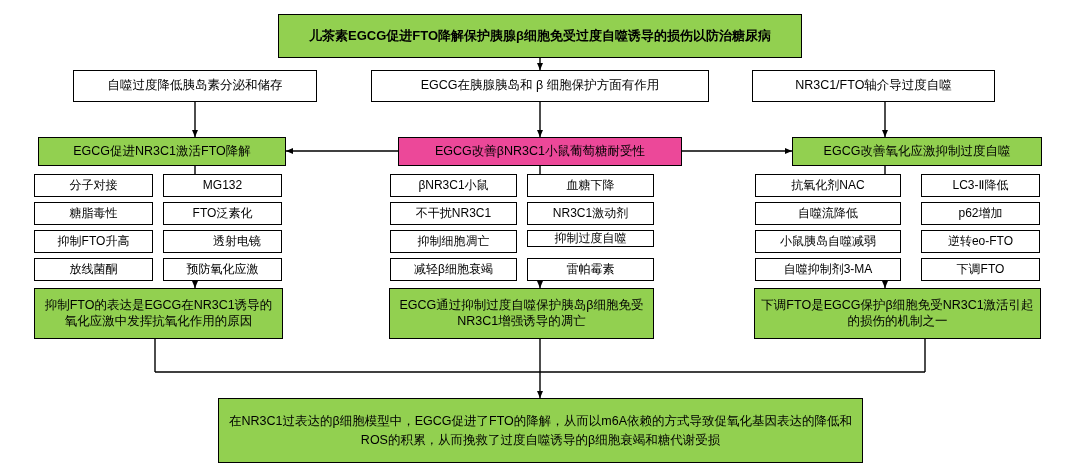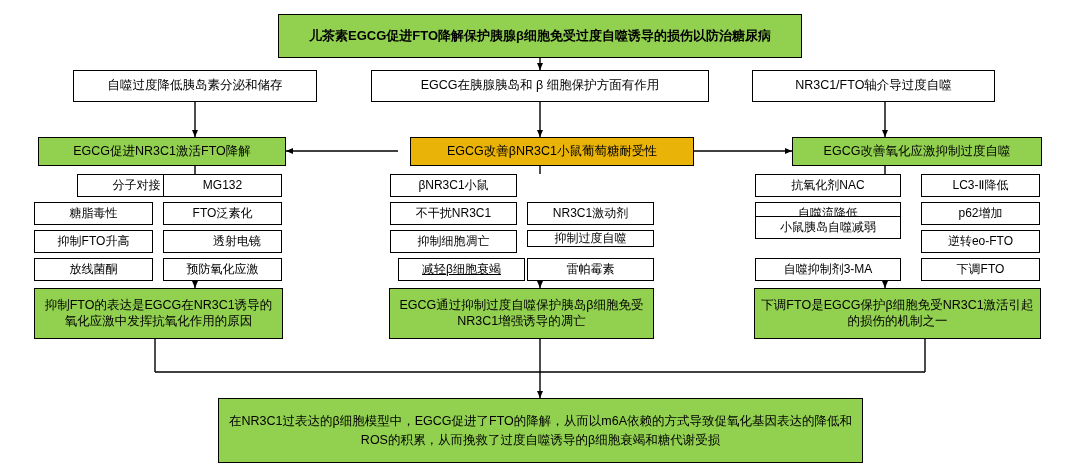--- a/index.html
+++ b/index.html
@@ -39,24 +39,23 @@
     background: #ffffff;
     font-size: 12.5px;
     padding: 2px 6px;
   }
   .green-box {
     background: #92d050;
     font-size: 12.5px;
     padding: 2px 6px;
   }
   .blue-box {
-    background: #eab308;
-    font-size: 12.5px;
-    padding: 2px 6px;
-    margin-left: 12px;
+    background: #ec4899;
+    font-size: 12.5px;
+    padding: 2px 6px;
   }
   .small-box {
     background: #ffffff;
     font-size: 12px;
     padding: 1px 3px;
   }
   .concl-box {
     background: #92d050;
     font-size: 12.5px;
     padding: 2px 6px;
@@ -132,21 +131,21 @@
   <div class="box green-box" style="left:38px; top:137px; width:248px; height:29px;">
     <span>EGCG促进NR3C1激活FTO降解</span>
   </div>
   <div class="box blue-box" style="left:398px; top:137px; width:284px; height:29px;">
     <span>EGCG改善βNR3C1小鼠葡萄糖耐受性</span>
   </div>
   <div class="box green-box" style="left:792px; top:137px; width:250px; height:29px;">
     <span>EGCG改善氧化应激抑制过度自噬</span>
   </div>
 
-  <div class="box small-box" style="left:34px; top:174px; width:119px; height:23px;margin-left:43px;">
+  <div class="box small-box" style="left:34px; top:174px; width:119px; height:23px;">
     <span>分子对接</span>
   </div>
   <div class="box small-box" style="left:34px; top:202px; width:119px; height:23px;">
     <span>糖脂毒性</span>
   </div>
   <div class="box small-box" style="left:34px; top:230px; width:119px; height:23px;">
     <span>抑制FTO升高</span>
   </div>
   <div class="box small-box" style="left:34px; top:258px; width:119px; height:23px;">
     <span>放线菌酮</span>
@@ -167,41 +166,44 @@
 
   <div class="box small-box" style="left:390px; top:174px; width:127px; height:23px;">
     <span>βNR3C1小鼠</span>
   </div>
   <div class="box small-box" style="left:390px; top:202px; width:127px; height:23px;">
     <span>不干扰NR3C1</span>
   </div>
   <div class="box small-box" style="left:390px; top:230px; width:127px; height:23px;">
     <span>抑制细胞凋亡</span>
   </div>
-  <div class="box small-box" style="left:398px; top:258px; width:127px; height:23px;text-decoration:underline;">
+  <div class="box small-box" style="left:390px; top:258px; width:127px; height:23px;">
     <span>减轻β细胞衰竭</span>
   </div>
 
+  <div class="box small-box" style="left:527px; top:174px; width:127px; height:23px;">
+    <span>血糖下降</span>
+  </div>
   <div class="box small-box" style="left:527px; top:202px; width:127px; height:23px;">
     <span>NR3C1激动剂</span>
   </div>
   <div class="box small-box" style="left:527px; top:230px; width:127px; height:17px;">
     <span>抑制过度自噬</span>
   </div>
   <div class="box small-box" style="left:527px; top:258px; width:127px; height:23px;">
     <span>雷帕霉素</span>
   </div>
 
   <div class="box small-box" style="left:755px; top:174px; width:146px; height:23px;">
     <span>抗氧化剂NAC</span>
   </div>
   <div class="box small-box" style="left:755px; top:202px; width:146px; height:23px;">
     <span>自噬流降低</span>
   </div>
-  <div class="box small-box" style="left:755px; top:216px; width:146px; height:23px;text-align:right;">
+  <div class="box small-box" style="left:755px; top:230px; width:146px; height:23px;text-align:right;">
     <span>小鼠胰岛自噬减弱</span>
   </div>
   <div class="box small-box" style="left:755px; top:258px; width:146px; height:23px;">
     <span>自噬抑制剂3-MA</span>
   </div>
 
   <div class="box small-box" style="left:921px; top:174px; width:119px; height:23px;">
     <span>LC3-Ⅱ降低</span>
   </div>
   <div class="box small-box" style="left:921px; top:202px; width:119px; height:23px;">

